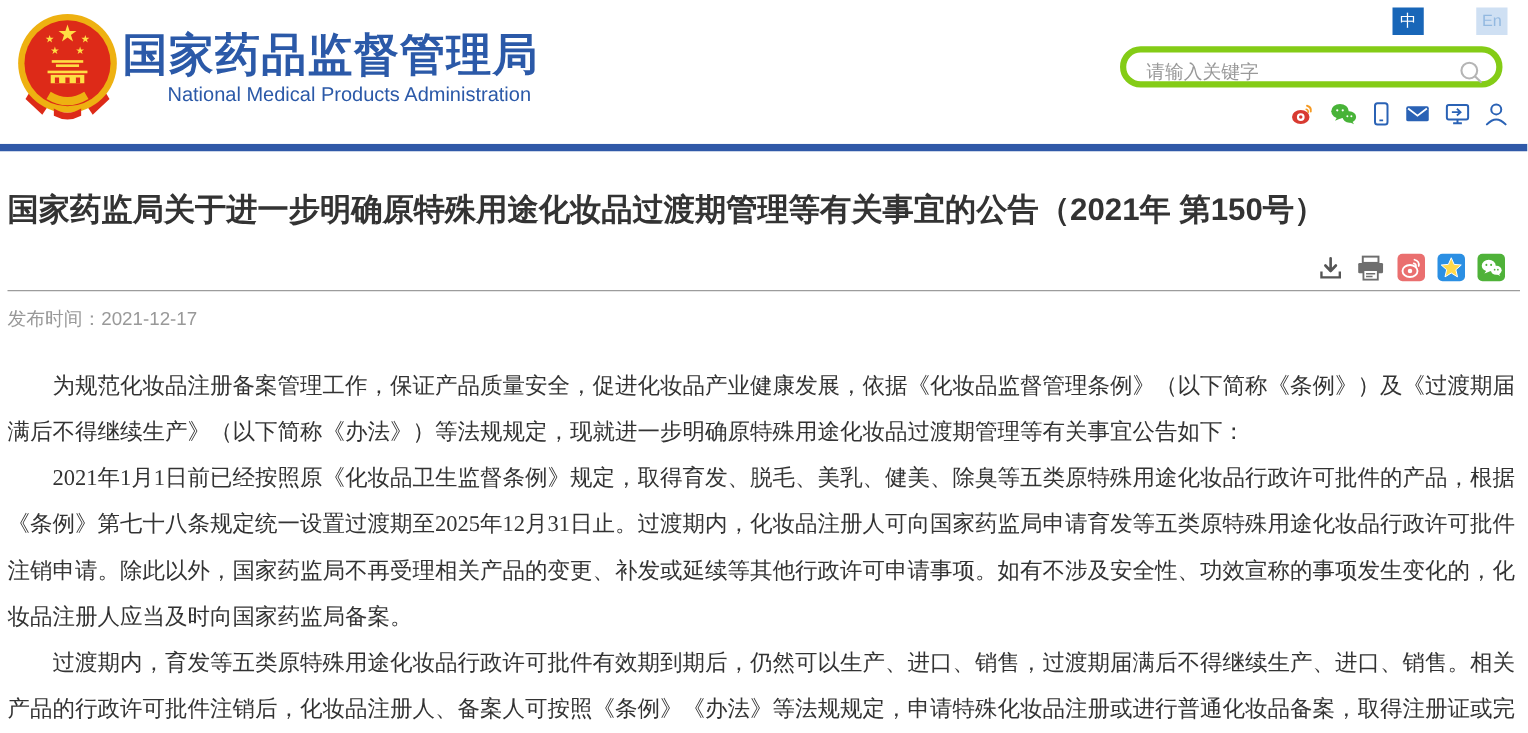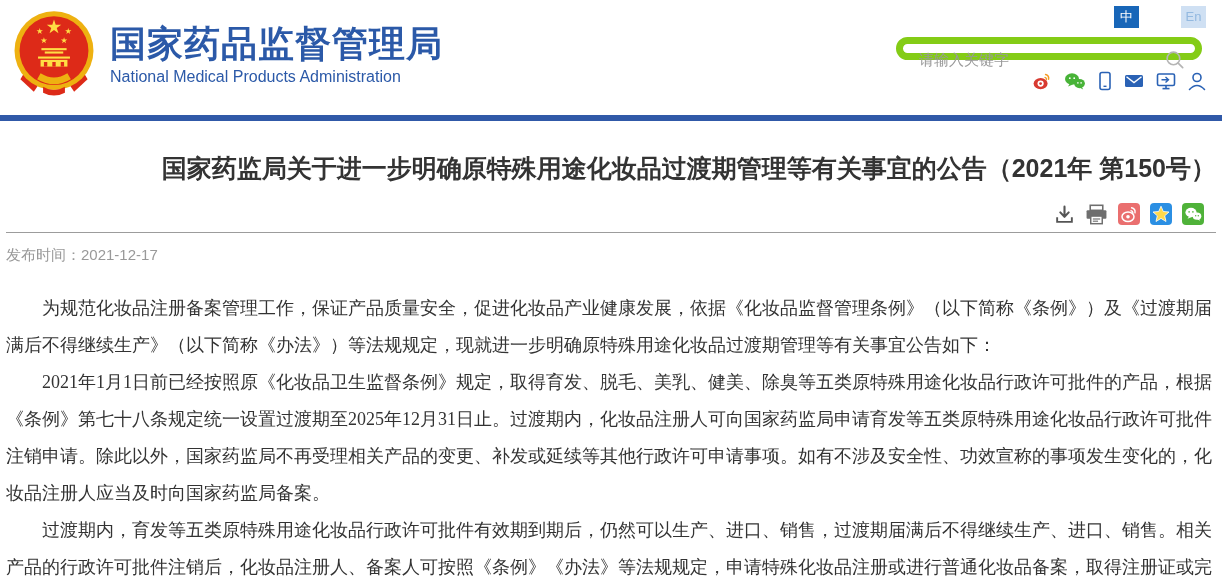--- a/index.html
+++ b/index.html
@@ -2,47 +2,47 @@
 <html><head>
 <meta charset="utf-8">
 <style>
   * { box-sizing: border-box; margin: 0; padding: 0; }
   html, body { width: 1222px; height: 586px; overflow: hidden; background: #fff; }
   body { font-family: "Liberation Sans", sans-serif; }
   .page { width: 1222px; height: 586px; position: relative; background: #fff; }
 
   
   .site-header { position: relative; height: 115px; background: #fff; }
-  .brand { position: absolute; left: 12px; top: 8px; display: flex; align-items: center; gap: 14px; cursor: pointer; }
+  .brand { position: absolute; left: 12px; top: 8px; display: flex; align-items: center; gap: 2px; cursor: pointer; }
   .emblem { width: 84px; height: 92px; display: block; }
   .brand-zh { font-size: 36px; font-weight: bold; color: #2b59a8; letter-spacing: 1px; line-height: 42px; }
-  .brand-en { font-size: 16px; color: #2b59a8; margin-top: 3px; }
+  .brand-en { font-size: 16px; color: #2b59a8; margin-top: 3px; margin-left: 36px; }
 
   .header-right { position: absolute; right: 16px; top: 6px; width: 310px; }
   .lang-switch { display: flex; justify-content: flex-end; gap: 2px; }
   .lang { width: 25px; height: 22px; line-height: 22px; text-align: center; font-size: 13px; cursor: pointer; }
   .lang-zh { background: #1866b8; color: #fff; }
   .lang-en { background: #cfe0f3; color: #93b9e0; margin-left: 40px; }
 
-  .search-box { margin-top: 9px; position: relative; width: 306px; height: 23px;
-                border: 7px solid #84cc16; border-radius: 17px; background: #fff; }
+  .search-box { margin-top: 9px; position: relative; width: 306px; height: 33px;
+                border: 5px solid #84cc16; border-radius: 17px; background: #fff; }
   .search-box input { position: absolute; left: 16px; top: 2px; width: 240px; height: 27px;
                 border: none; outline: none; font-size: 15px; color: #333; background: transparent;
                 font-family: "Liberation Sans", sans-serif; }
   .search-box input::placeholder { color: #999; }
   .search-btn { position: absolute; right: 10px; top: 5px; cursor: pointer; display: inline-flex; }
 
   .quick-icons { margin-top: 10px; display: flex; justify-content: flex-end; align-items: center; gap: 12px; height: 22px; }
   .quick-icons span { display: inline-flex; cursor: pointer; }
 
   .blue-bar { height: 6px; background: #3059a8; }
 
   
   .article { padding: 0 6px; }
-  .article h1 { text-align: right; margin-top: 30px; font-size: 25px; line-height: 34px;
+  .article h1 { text-align: left; margin-top: 30px; font-size: 25px; line-height: 34px;
                 color: #333; font-weight: bold; }
   .action-row { display: flex; justify-content: flex-end; align-items: center; gap: 10px;
                 margin-top: 17px; padding-right: 12px; height: 24px; }
   .action-row > span { display: inline-flex; align-items: center; justify-content: center; cursor: pointer; }
   .sq { width: 22px; height: 22px; border-radius: 4px; }
   .sq-weibo { background: #ea6f6f; }
   .sq-qzone { background: #2b8fe3; }
   .sq-wechat { background: #4fb239; }
 
   .rule { border: none; border-top: 1px solid #9c9c9c; margin-top: 6px; }

